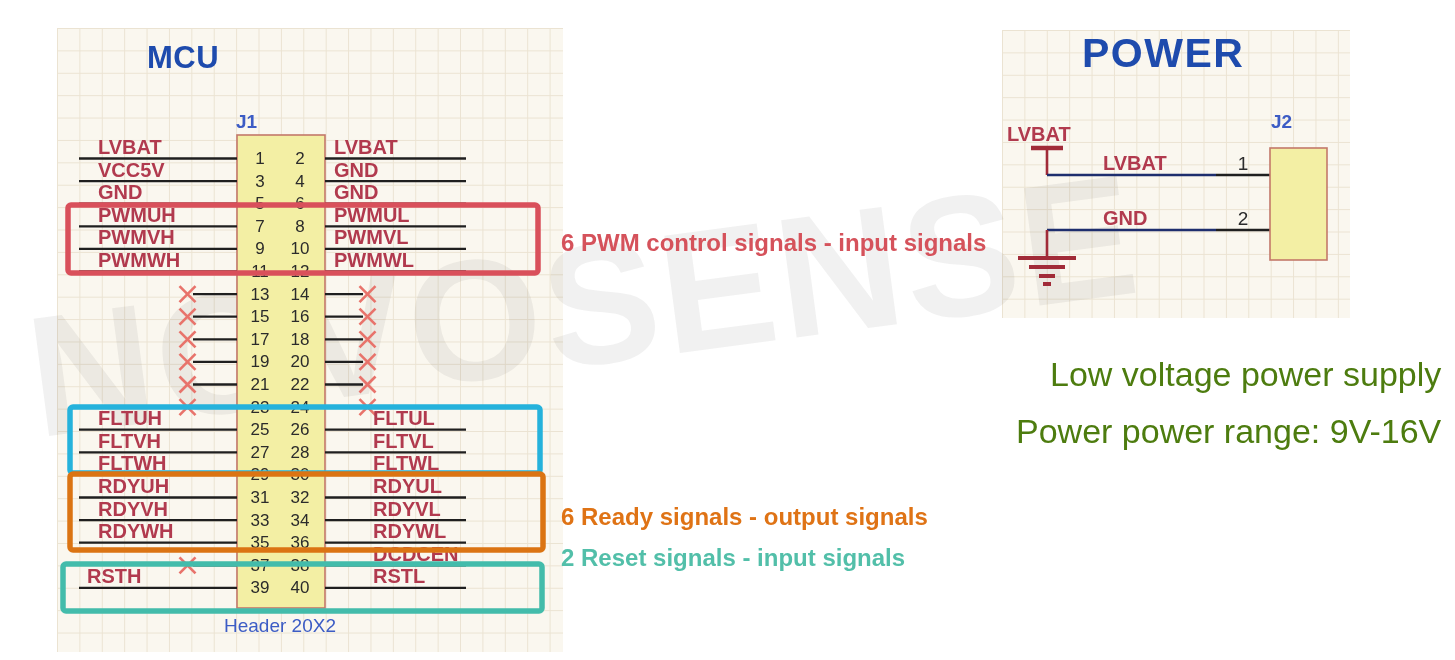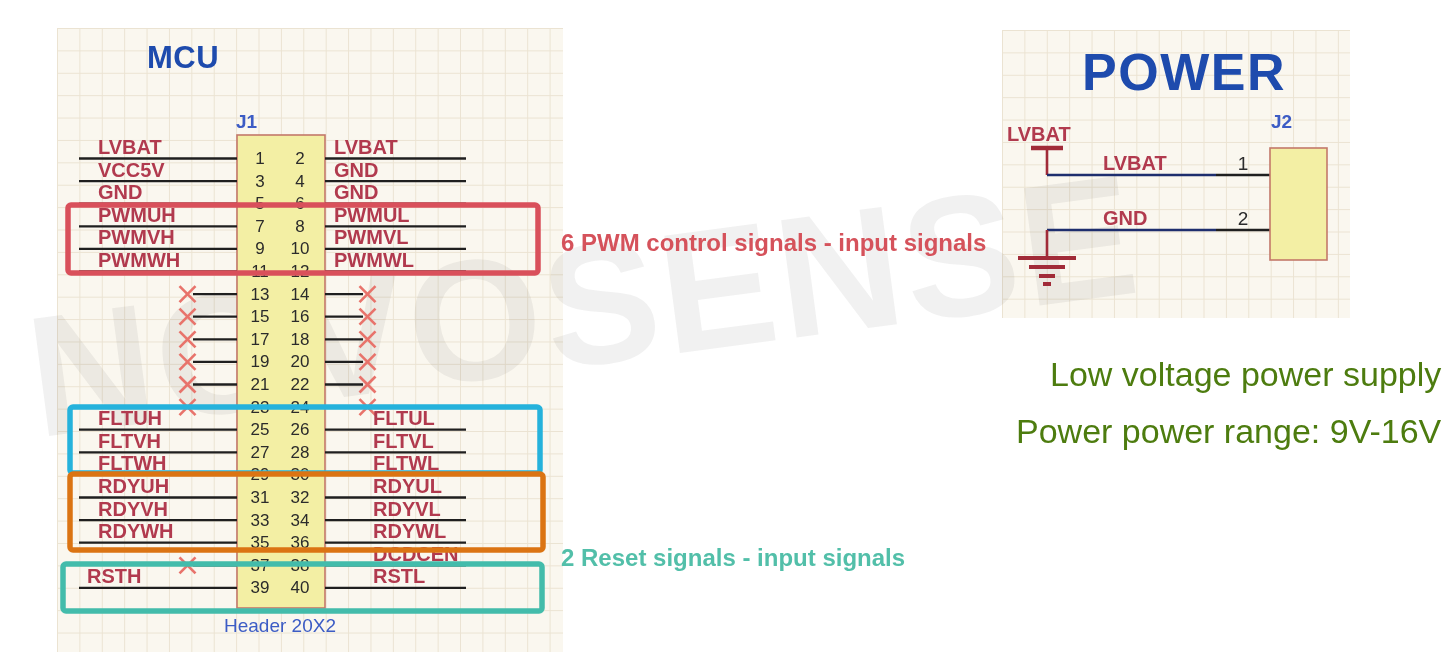--- a/index.html
+++ b/index.html
@@ -13,22 +13,22 @@
   .grid-left{left:57px;top:28px;width:506px;height:624px;}
   .grid-right{left:1002px;top:30px;width:348px;height:288px;}
   .watermark{position:absolute;left:30px;top:292px;z-index:1;
         font-size:172px;font-weight:800;letter-spacing:3px;line-height:1;
         color:rgba(40,40,40,0.065);white-space:nowrap;
         transform:rotate(-7.5deg);transform-origin:left center;pointer-events:none;}
   svg#schematic{position:absolute;left:0;top:0;z-index:2;}
   svg text{font-family:"Liberation Sans",sans-serif;}
   .mcu-title{position:absolute;left:147px;top:40px;z-index:3;display:flex;gap:62px;
         font-size:31px;font-weight:700;letter-spacing:0.5px;}
-  .power-title{position:absolute;left:1082px;top:42px;z-index:3;
-        font-size:52px;font-weight:700;letter-spacing:1.5px;}
+  .power-title{position:absolute;left:1082px;top:30px;z-index:3;
+        font-size:41px;font-weight:700;letter-spacing:1.5px;}
   .annotation{position:absolute;left:561px;z-index:3;font-size:24px;font-weight:600;
         white-space:nowrap;}
   .notes{position:absolute;left:1016px;top:346px;z-index:3;font-size:34px;line-height:57px;
         white-space:nowrap;}
 </style>
 </head>
 <body>
 
 <div class="page">
 
@@ -198,20 +198,21 @@
       <line x1="1043" y1="284" x2="1051" y2="284" stroke="#a12b38" stroke-width="4" stroke-linecap="butt"></line>
       <rect x="1270" y="148" width="57" height="112" fill="#f3efa4" stroke="#c3786a" stroke-width="1.6"></rect>
       <text x="1271" y="128" fill="#3c5cc5" font-size="19" font-weight="700" text-anchor="start">J2</text>
       <rect x="68" y="205" width="470" height="68" fill="none" stroke="#d9505b" stroke-width="5.5" rx="3"></rect>
       <rect x="70" y="407" width="470" height="66" fill="none" stroke="#25b2dc" stroke-width="5.5" rx="3"></rect>
       <rect x="70" y="474" width="473" height="76" fill="none" stroke="#db7413" stroke-width="5.5" rx="3"></rect>
       <rect x="63" y="564" width="479" height="47" fill="none" stroke="#43bcab" stroke-width="5.5" rx="3"></rect>
     </svg>
 
   <div class="annotation" id="ann-pwm" style="color: rgb(213, 82, 91); top: 229px;">6 PWM control signals - input signals</div>
+  <div class="annotation" id="ann-ready" style="color: rgb(223, 115, 21); top: 503px;">6 Ready signals - output signals</div>
   <div class="annotation" id="ann-reset" style="color: rgb(82, 191, 169); top: 544px;">2 Reset signals - input signals</div>
 
   <div class="notes" style="color: #4d7c0f; text-align: right;">
     <div>Low voltage power supply</div>
     <div>Power power range: 9V-16V</div>
   </div>
 
 </div>
 
 </body></html>

